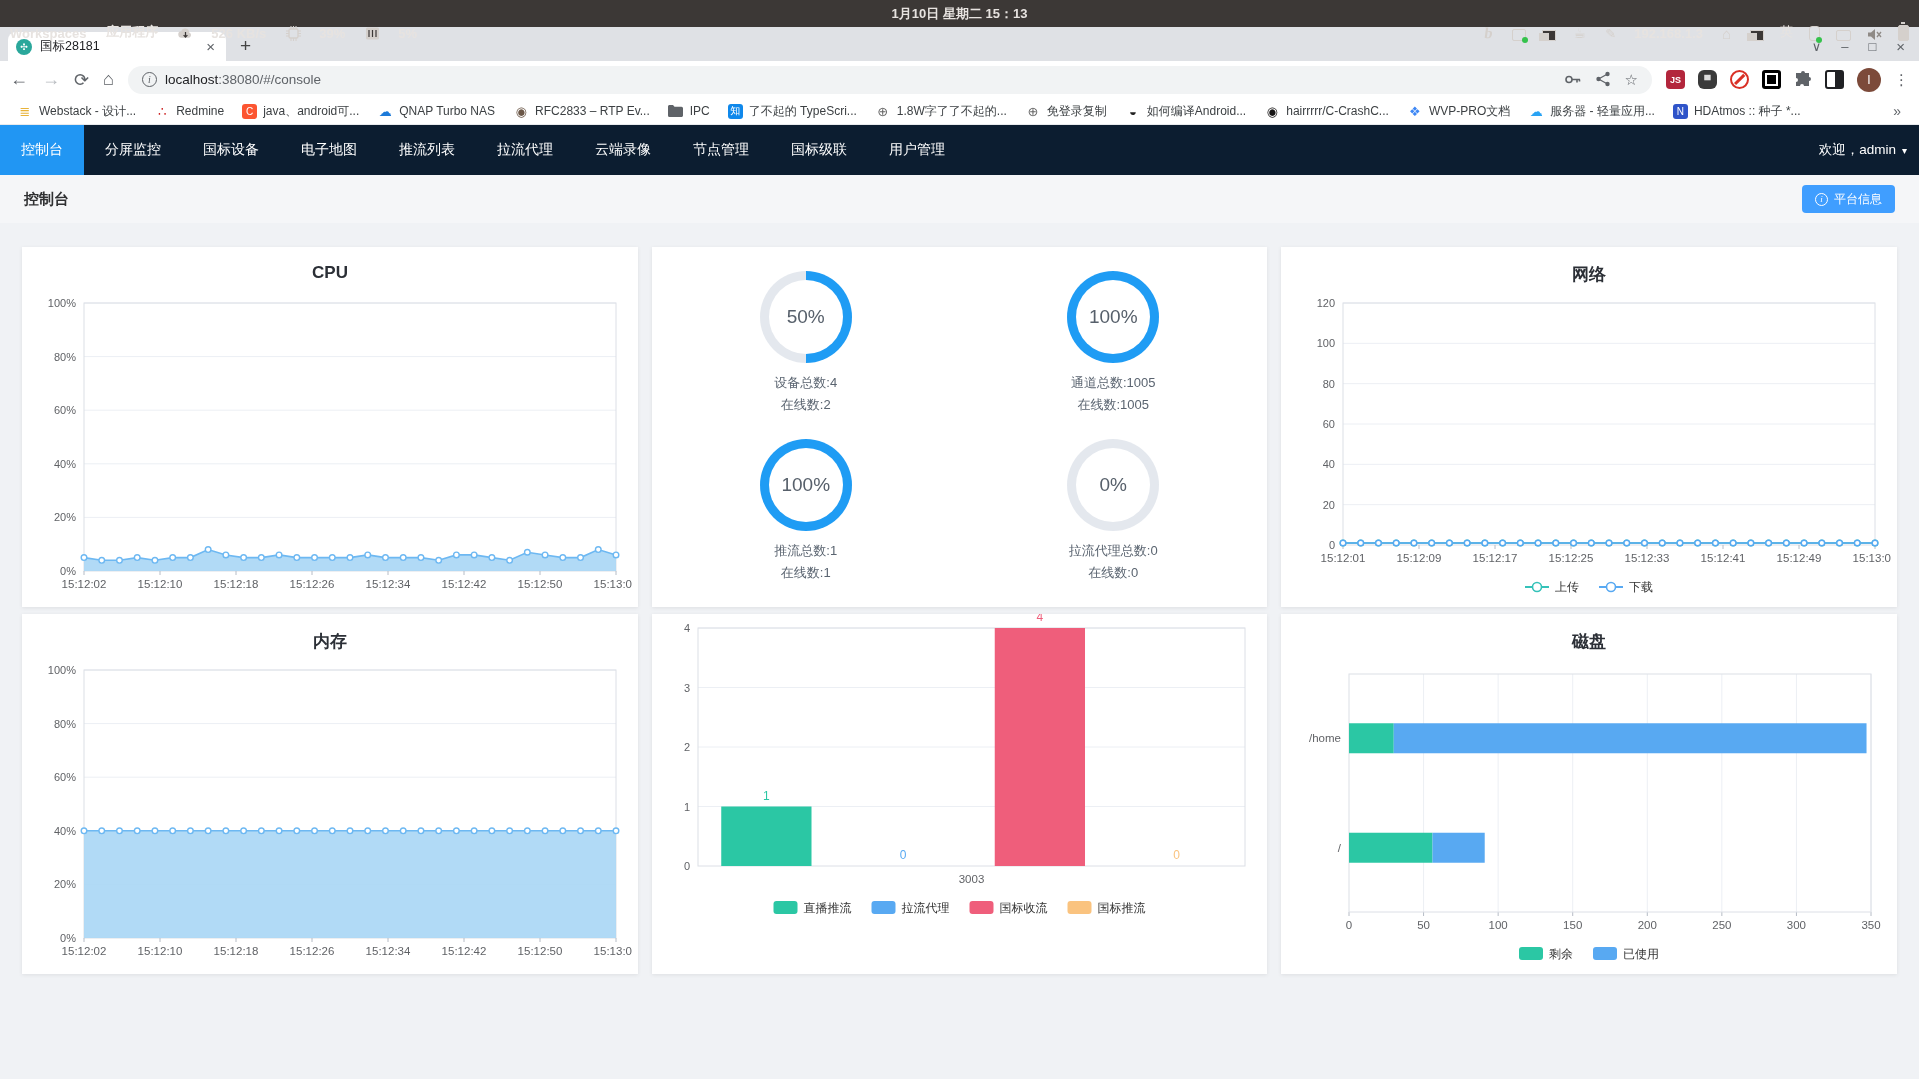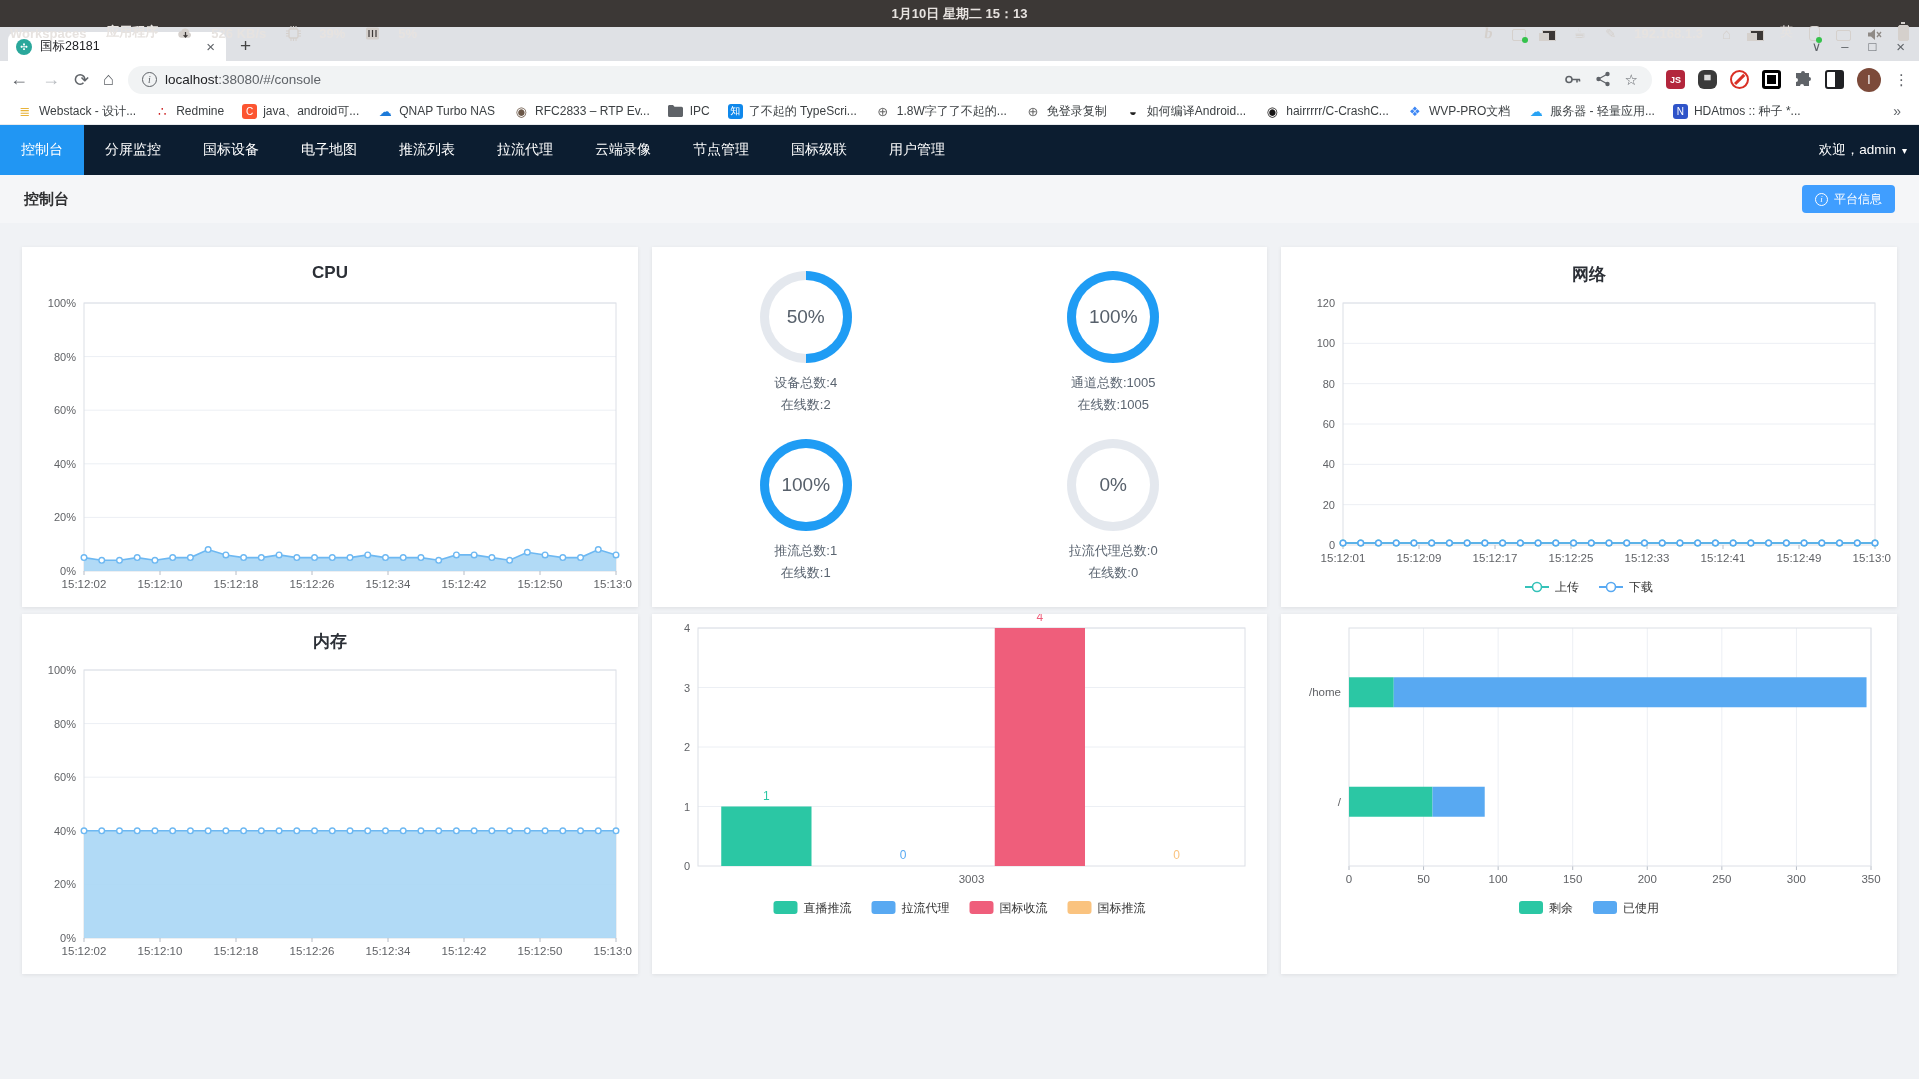--- a/index.html
+++ b/index.html
@@ -575,20 +575,21 @@
               <text x="243.5" y="298" fill="#333" font-size="12" text-anchor="start" font-family="&quot;Liberation Sans&quot;,sans-serif">拉流代理</text>
               <rect x="311.5" y="287" width="24" height="13" rx="3" fill="#ef5e7b"></rect>
               <text x="341.5" y="298" fill="#333" font-size="12" text-anchor="start" font-family="&quot;Liberation Sans&quot;,sans-serif">国标收流</text>
               <rect x="409.5" y="287" width="24" height="13" rx="3" fill="#fac37f"></rect>
               <text x="439.5" y="298" fill="#333" font-size="12" text-anchor="start" font-family="&quot;Liberation Sans&quot;,sans-serif">国标推流</text>
             </g>
           </svg>
         </div>
     </div>
     <div class="panel">
+      <div class="panel-title" id="t-disk">磁盘</div>
       <div class="chart">
           <svg width="604" height="310">
             <line x1="62" y1="252" x2="62" y2="256" stroke="#b6bcc6"></line>
             <text x="62" y="269" fill="#606266" font-size="11.5" text-anchor="middle" font-family="&quot;Liberation Sans&quot;,sans-serif">0</text>
             <line x1="136.57142857142856" y1="14" x2="136.57142857142856" y2="252" stroke="#eceff4"></line>
             <line x1="136.57142857142856" y1="252" x2="136.57142857142856" y2="256" stroke="#b6bcc6"></line>
             <text x="136.57142857142856" y="269" fill="#606266" font-size="11.5" text-anchor="middle" font-family="&quot;Liberation Sans&quot;,sans-serif">50</text>
             <line x1="211.14285714285714" y1="14" x2="211.14285714285714" y2="252" stroke="#eceff4"></line>
             <line x1="211.14285714285714" y1="252" x2="211.14285714285714" y2="256" stroke="#b6bcc6"></line>
             <text x="211.14285714285714" y="269" fill="#606266" font-size="11.5" text-anchor="middle" font-family="&quot;Liberation Sans&quot;,sans-serif">100</text>

